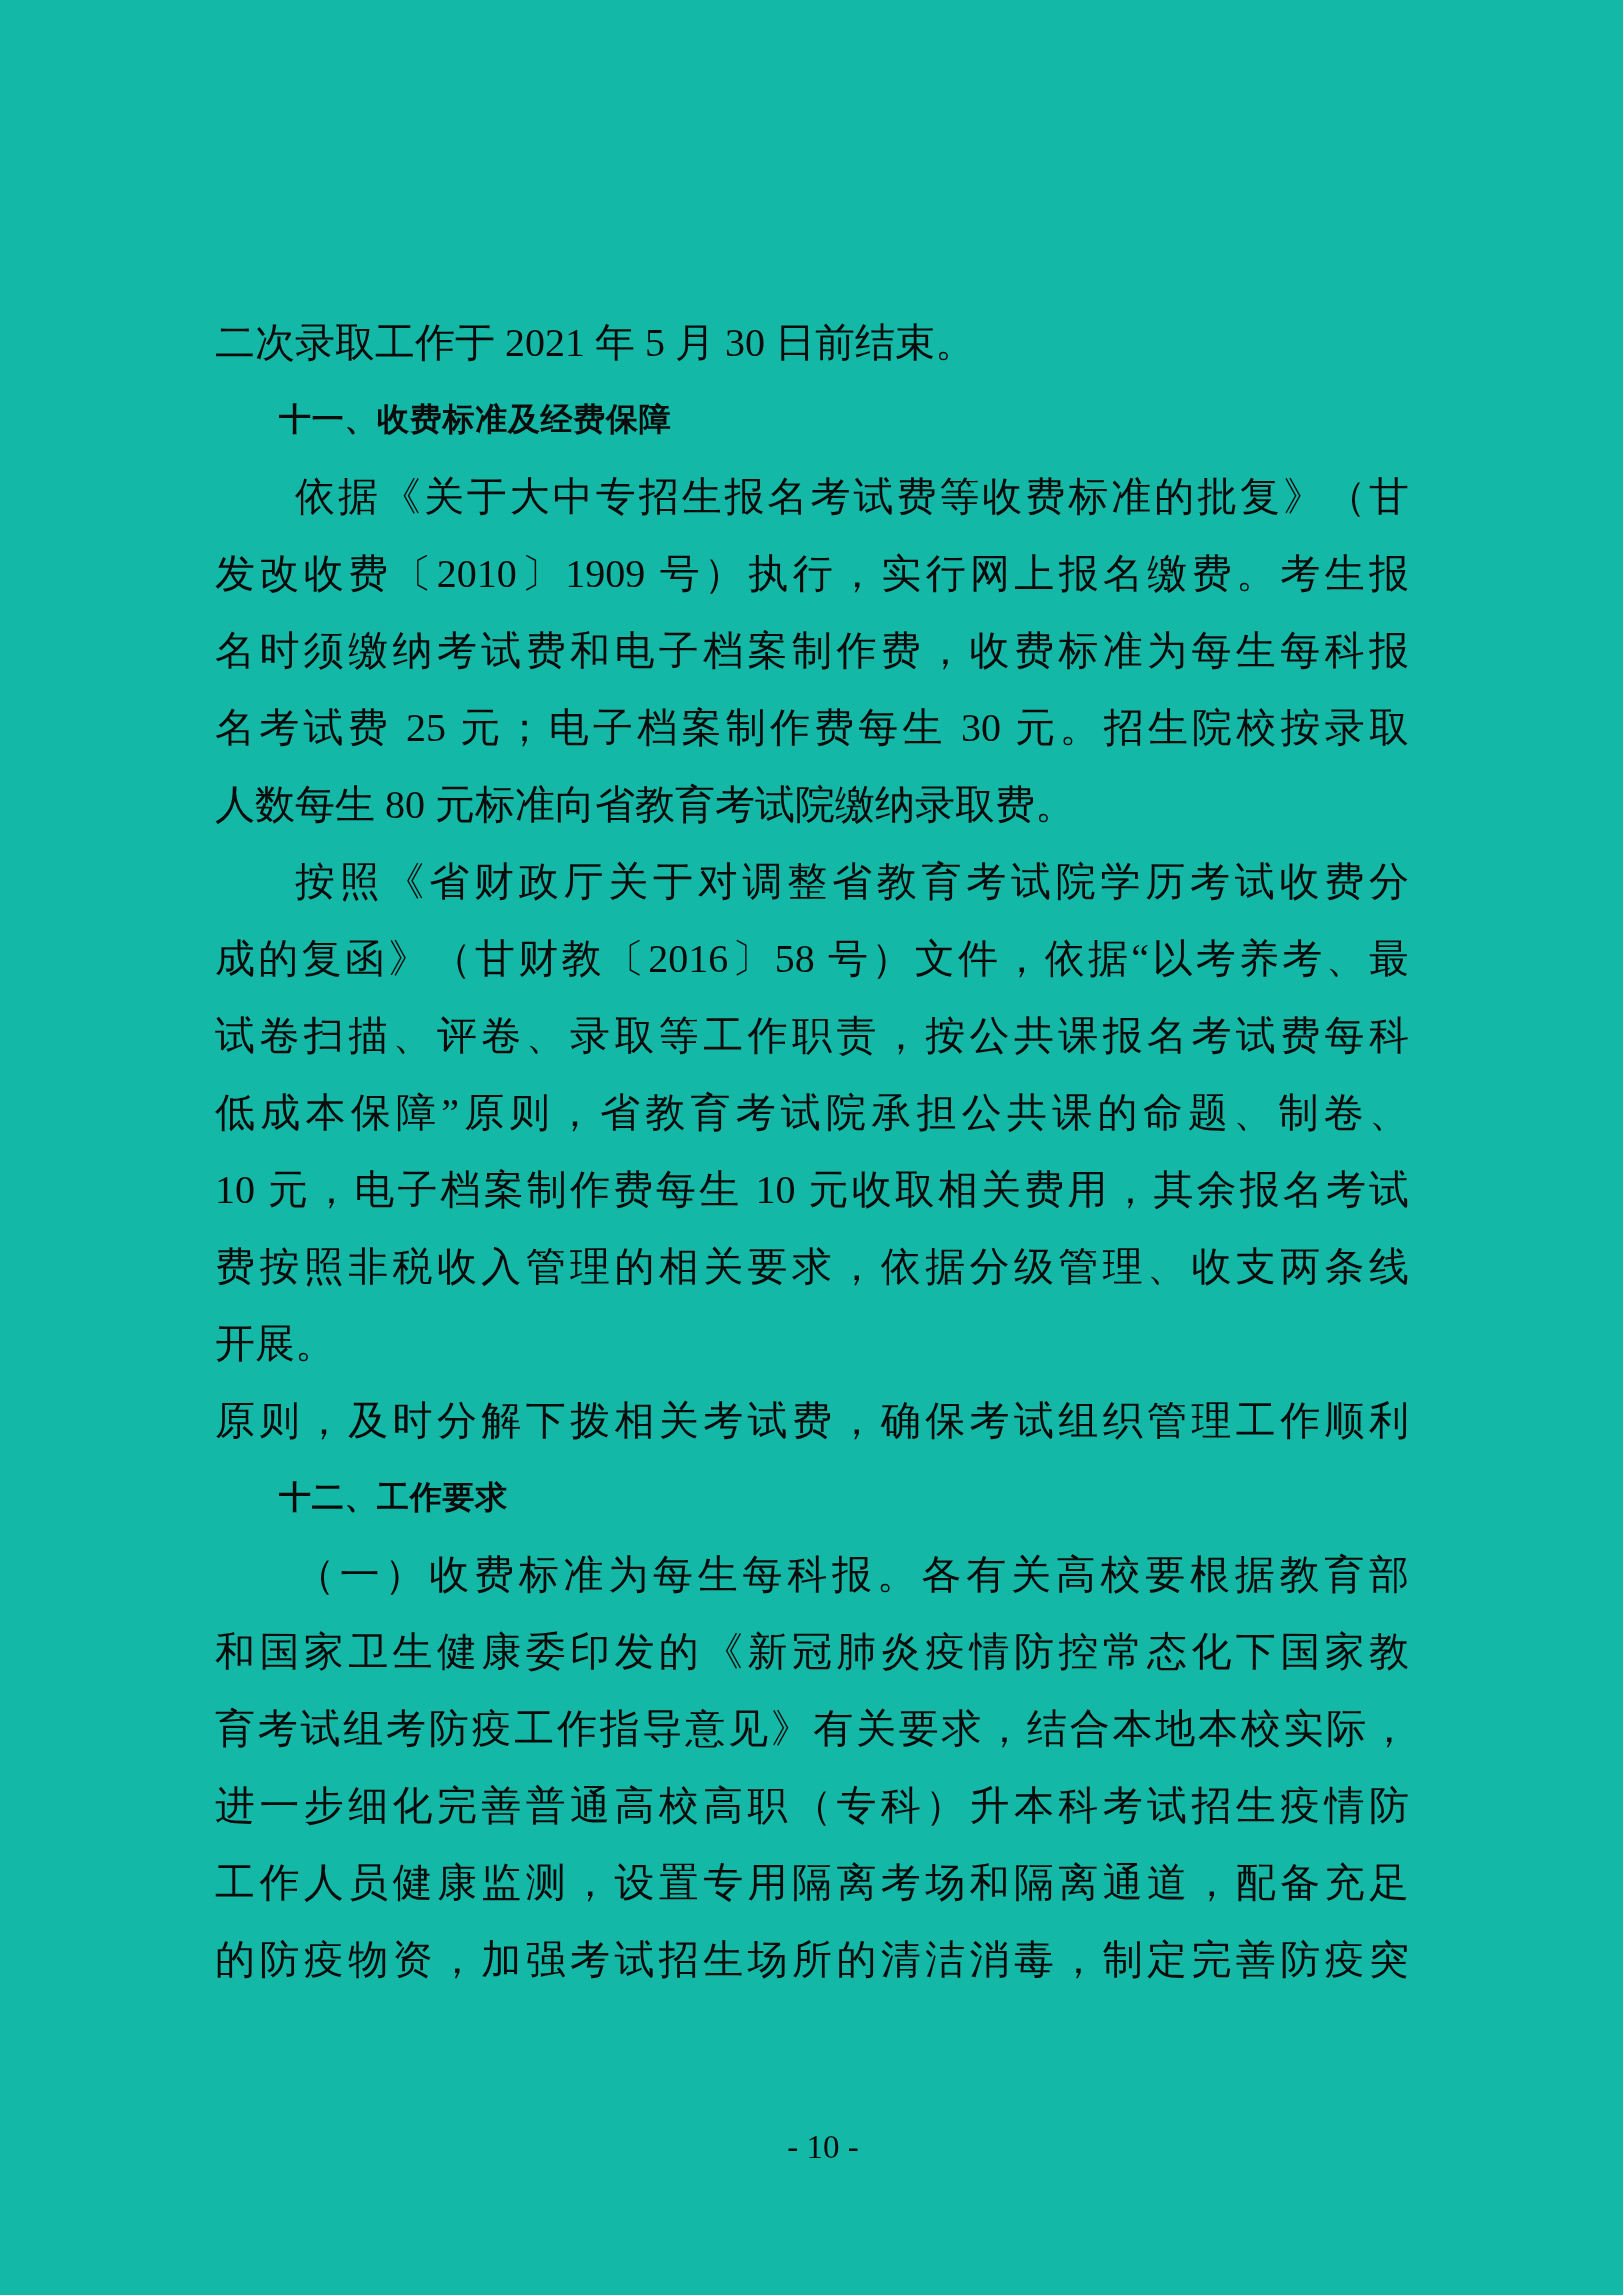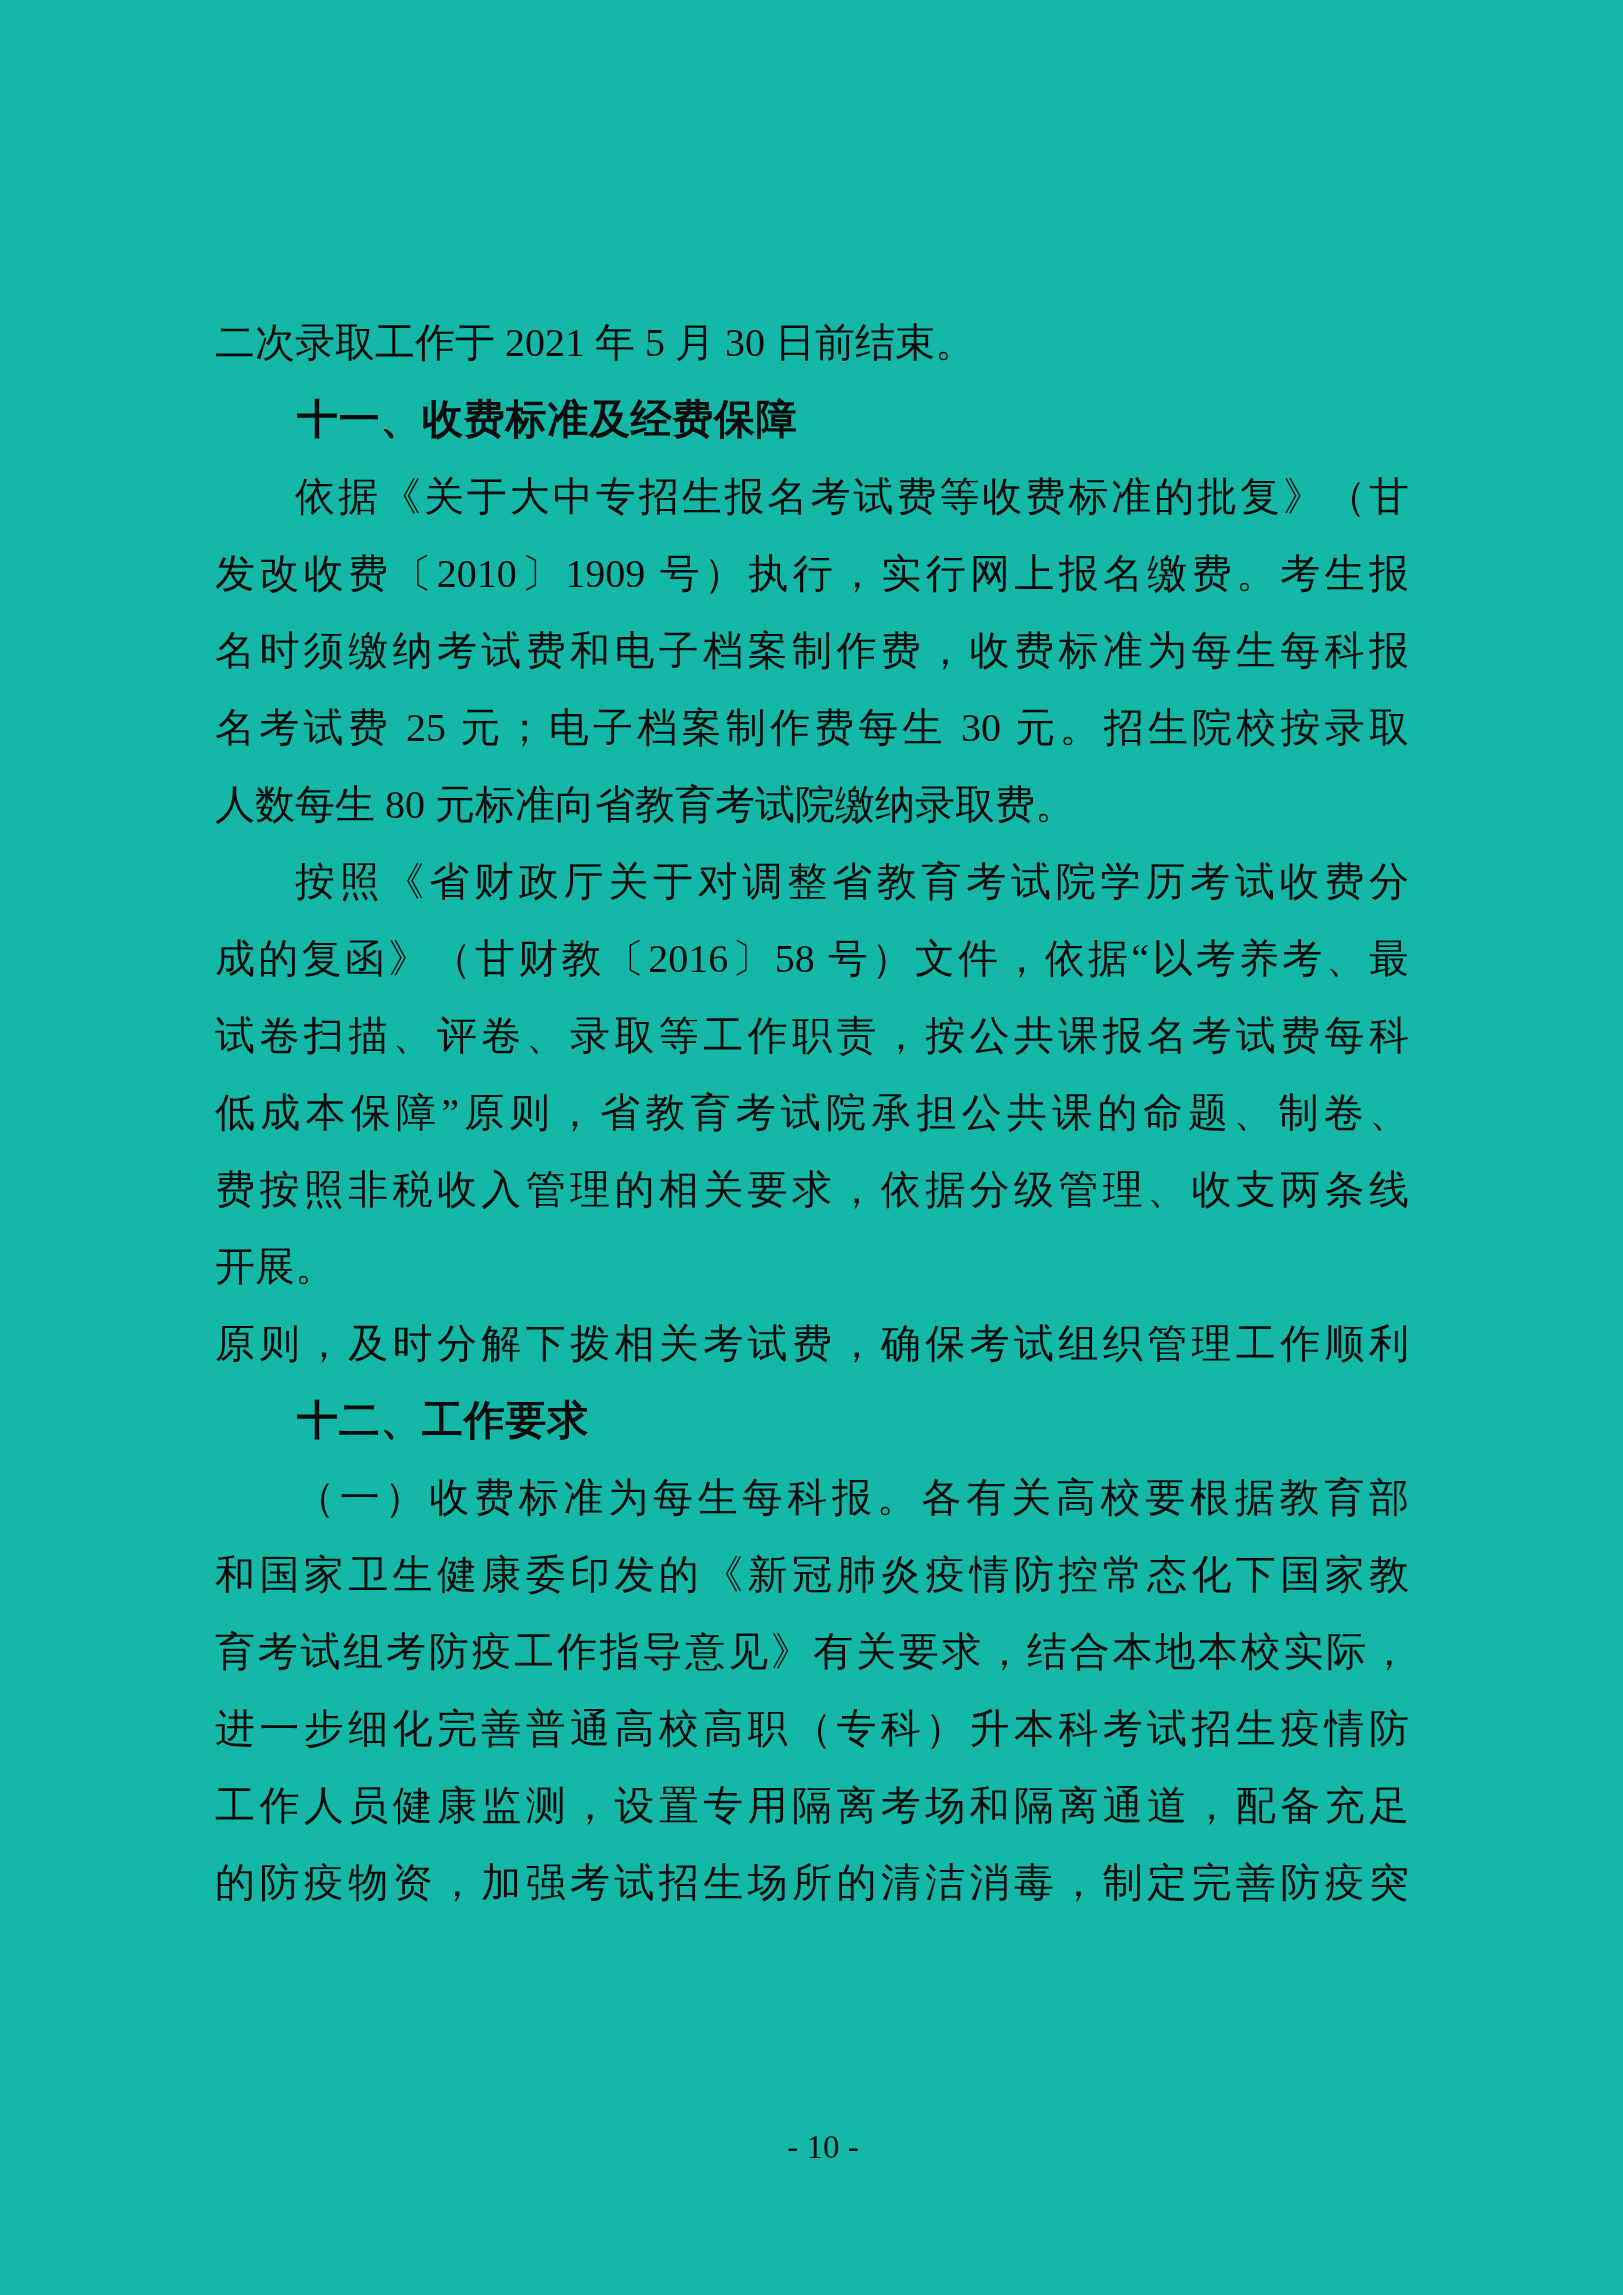--- a/index.html
+++ b/index.html
@@ -36,21 +36,21 @@
   .line.end {
     text-align-last: left;
     white-space: normal;
   }
   .line.indent {
     text-indent: 2em;
   }
   .line.heading {
     font-family: "Liberation Sans", "DejaVu Sans", sans-serif;
     font-weight: bold;
-    font-size: 41px;
+    font-size: 32px;
     text-align-last: left;
     text-indent: 2em;
     letter-spacing: 0.7px;
   }
   .page-number {
     position: absolute;
     top: 2131px;
     left: 0;
     right: 0;
     text-align: center;
@@ -69,20 +69,21 @@
     <div class="line heading">十一、收费标准及经费保障</div>
     <div class="line indent">依据《关于大中专招生报名考试费等收费标准的批复》（甘</div>
     <div class="line">发改收费〔2010〕1909 号）执行，实行网上报名缴费。考生报</div>
     <div class="line">名时须缴纳考试费和电子档案制作费，收费标准为每生每科报</div>
     <div class="line">名考试费 25 元；电子档案制作费每生 30 元。招生院校按录取</div>
     <div class="line end">人数每生 80 元标准向省教育考试院缴纳录取费。</div>
     <div class="line indent">按照《省财政厅关于对调整省教育考试院学历考试收费分</div>
     <div class="line">成的复函》（甘财教〔2016〕58 号）文件，依据“以考养考、最</div>
     <div class="line">试卷扫描、评卷、录取等工作职责，按公共课报名考试费每科</div>
     <div class="line">低成本保障”原则，省教育考试院承担公共课的命题、制卷、</div>
+    <div class="line">10 元，电子档案制作费每生 10 元收取相关费用，其余报名考试</div>
     <div class="line">费按照非税收入管理的相关要求，依据分级管理、收支两条线</div>
     <div class="line end">开展。</div>
     <div class="line">原则，及时分解下拨相关考试费，确保考试组织管理工作顺利</div>
     <div class="line heading">十二、工作要求</div>
     <div class="line indent">（一）收费标准为每生每科报。各有关高校要根据教育部</div>
     <div class="line">和国家卫生健康委印发的《新冠肺炎疫情防控常态化下国家教</div>
     <div class="line">育考试组考防疫工作指导意见》有关要求，结合本地本校实际，</div>
     <div class="line">进一步细化完善普通高校高职（专科）升本科考试招生疫情防</div>
     <div class="line">工作人员健康监测，设置专用隔离考场和隔离通道，配备充足</div>
     <div class="line">的防疫物资，加强考试招生场所的清洁消毒，制定完善防疫突</div>

